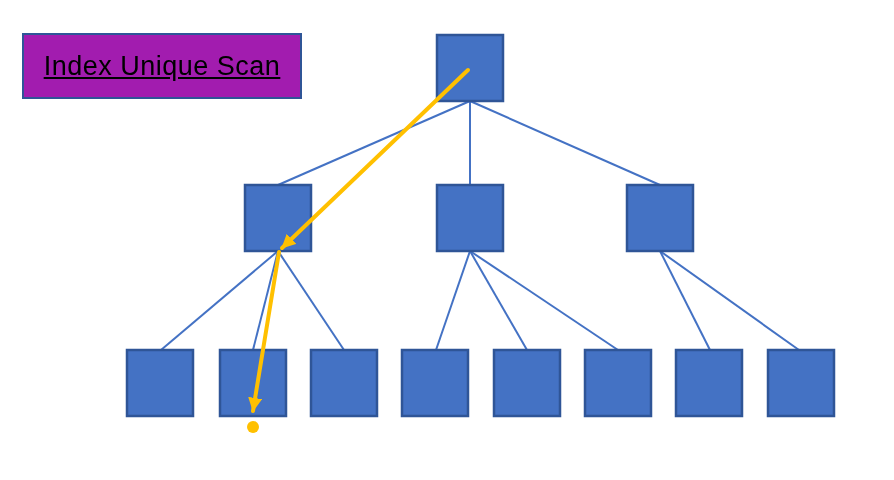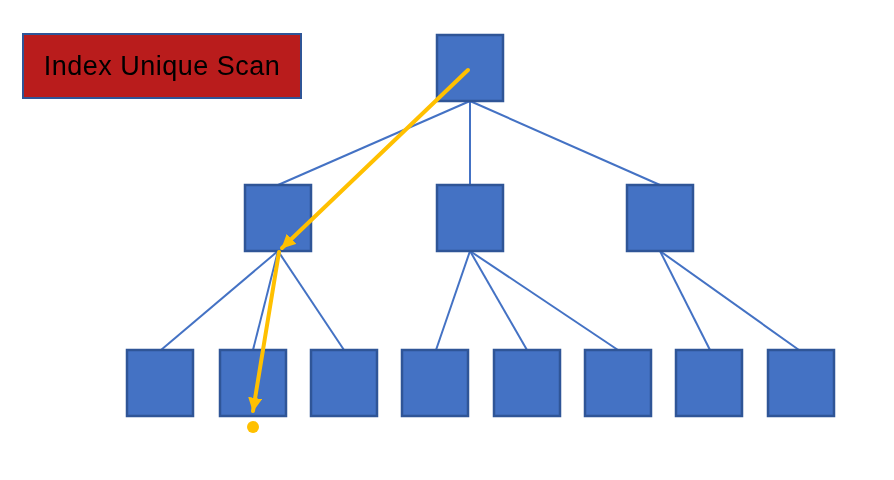--- a/index.html
+++ b/index.html
@@ -21,24 +21,25 @@
     top: 0;
   }
   .title-box {
     position: absolute;
     left: 22px;
     top: 33px;
     width: 280px;
     height: 66px;
     box-sizing: border-box;
     border: 2px solid var(--title-border, #2F5597);
-    background: #b91c1c;
+    background: #a21caf;
     display: flex;
     align-items: center;
     justify-content: center;
+    text-decoration: underline;
   }
   .title-box span {
     font-size: 27px;
     color: var(--title-text, #000000);
     letter-spacing: 0.5px;
     white-space: nowrap;
   }
 </style>
 </head>
 <body>

